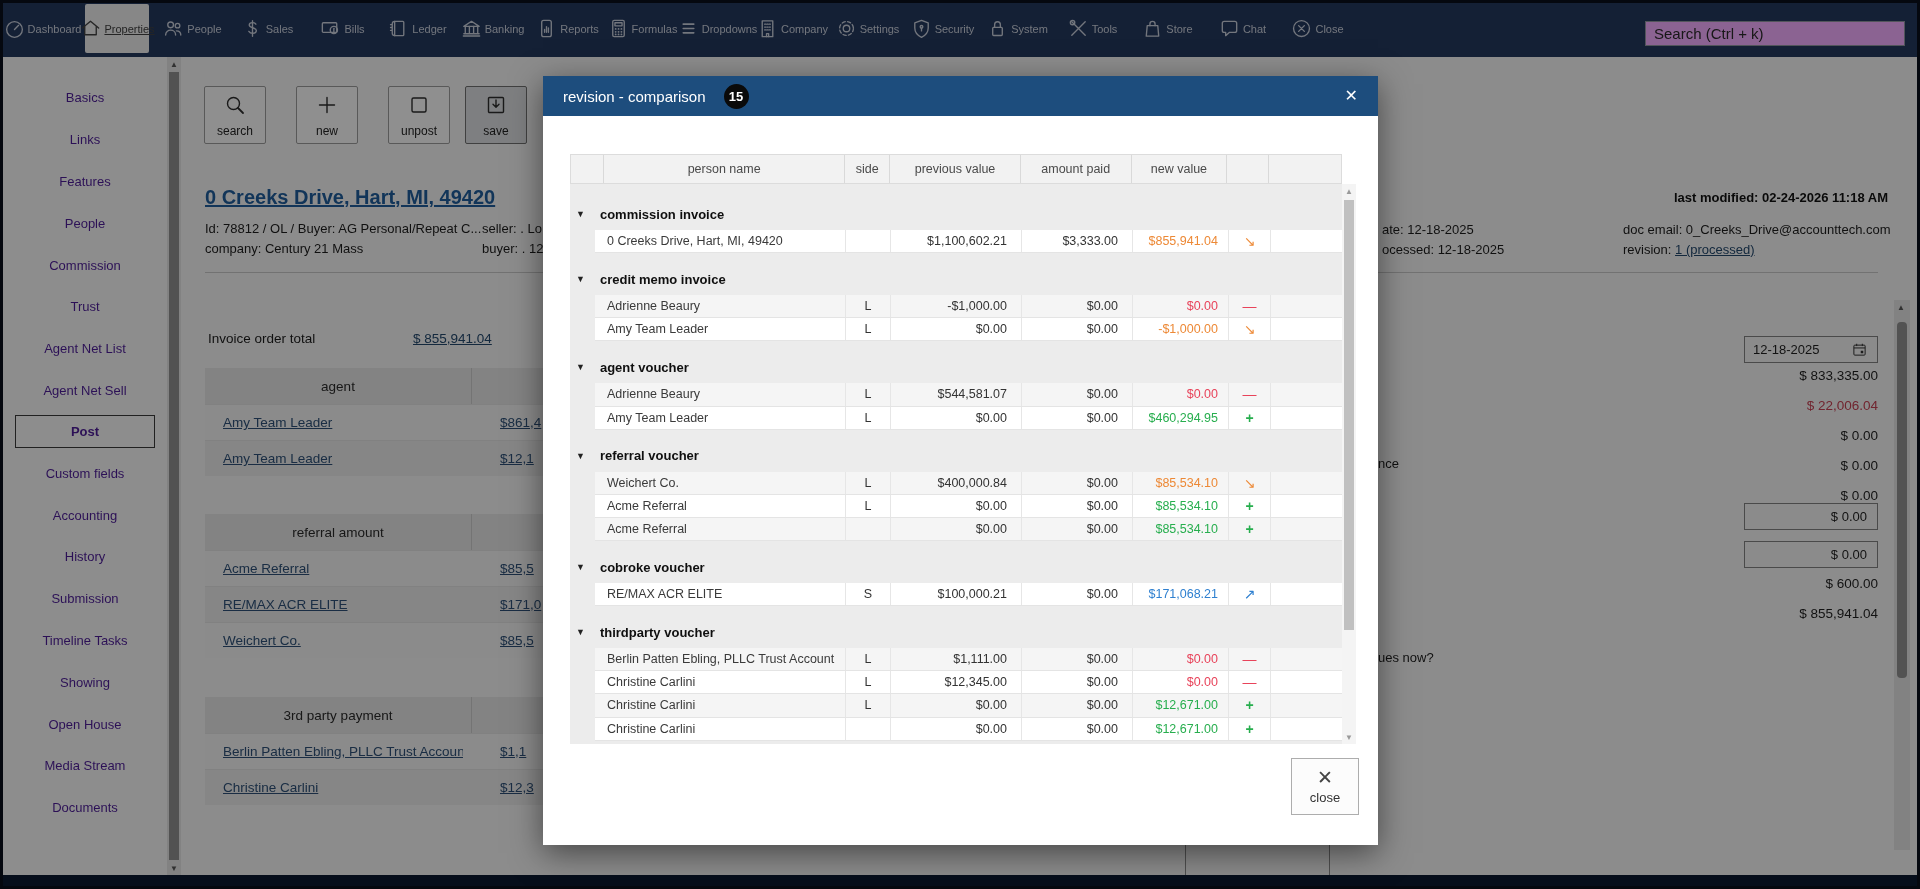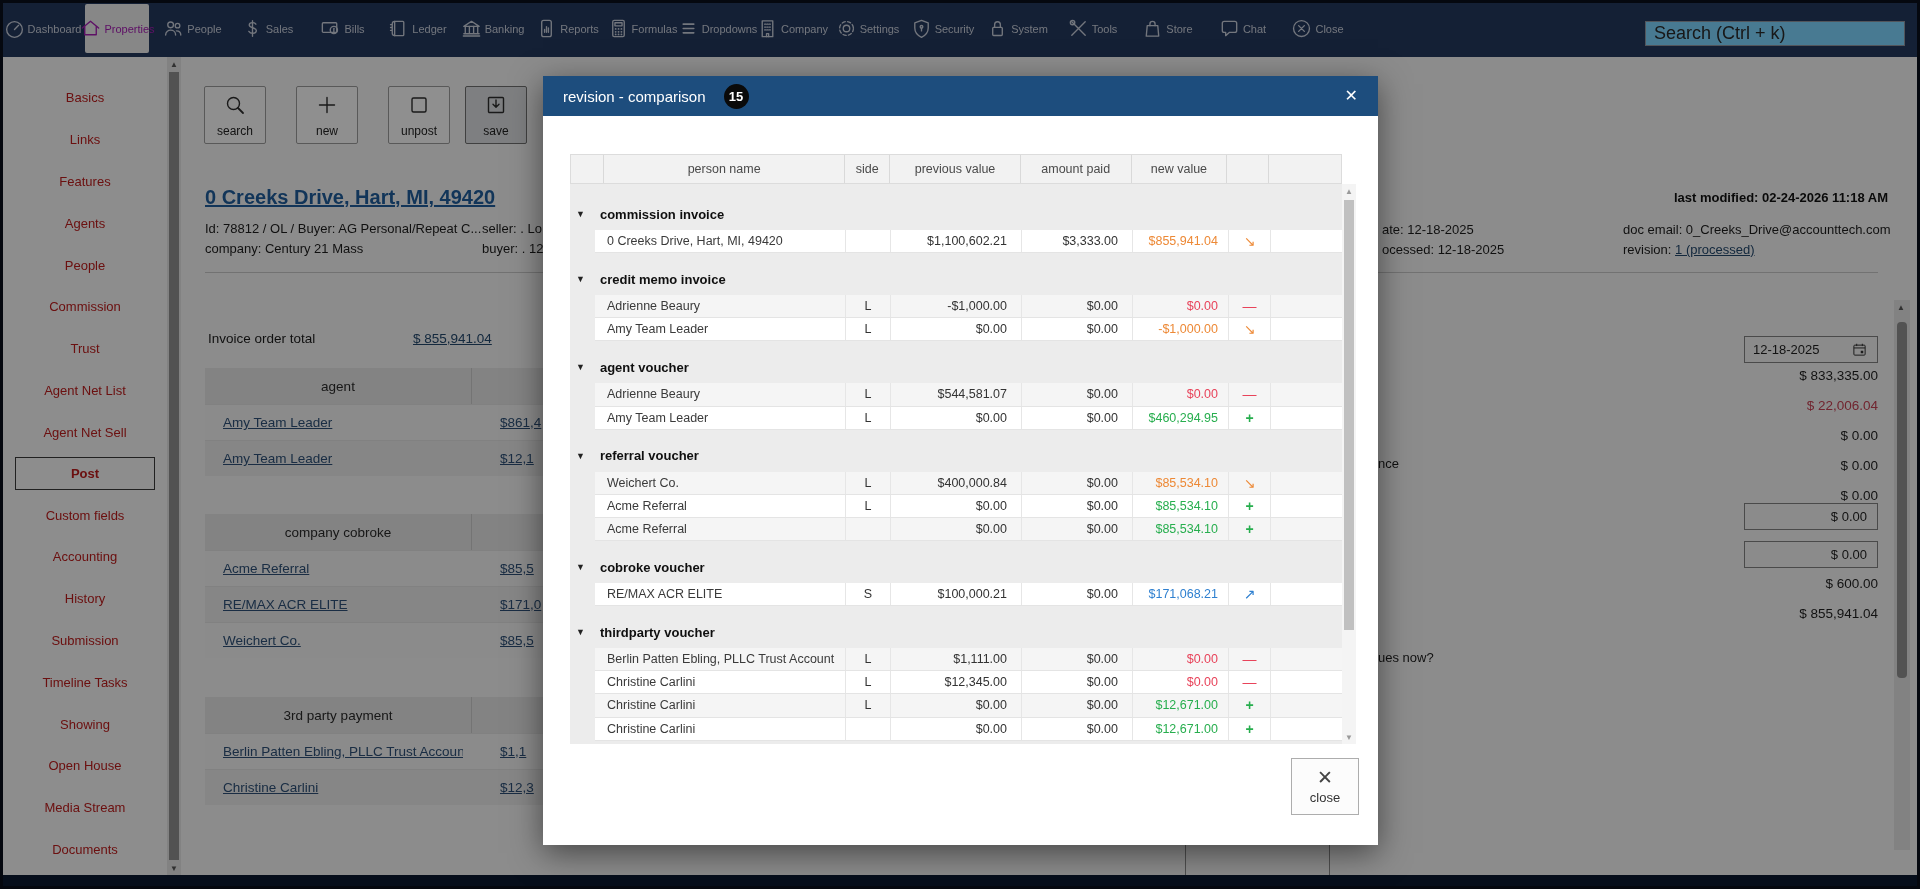--- a/index.html
+++ b/index.html
@@ -7,33 +7,33 @@
   .window{position:relative;width:1920px;height:889px;overflow:hidden;
     background:#f2f2f2;font-family:"Liberation Sans","DejaVu Sans",sans-serif;}
   .frame{position:absolute;inset:0;border:3px solid #05080f;z-index:150;pointer-events:none;}
   .bottom-strip{position:absolute;left:0;top:875px;width:1920px;height:14px;background:#0b1930;z-index:20;}
 
   
   .topnav{position:absolute;left:0;top:0;width:1920px;height:57px;background:#24385c;z-index:30;}
   .nav-items{display:flex;gap:11px;padding-left:10px;height:57px;align-items:center;}
   .nav-item{width:64px;height:49px;display:flex;flex-direction:row;align-items:center;justify-content:center;
     gap:2px;color:#c6ccd8;border-radius:2px;cursor:pointer;flex:0 0 auto;}
-  .nav-item.active{background:#e8e8e8;color:#a21caf;}
+  .nav-item.active{background:#e8e8e8;color:#404040;text-decoration:underline;}
   .nav-ic svg{width:23px;height:23px;display:block;}
   .nav-lb{font-size:11px;white-space:nowrap;}
-  .nav-search{position:absolute;right:15px;top:21px;width:260px;height:25px;background:#7dd3fc;
-    border:1px solid #8d939e;font-size:18px;color:#2a2a2a;padding:0 8px;outline:none;
+  .nav-search{position:absolute;right:15px;top:21px;width:260px;height:25px;background:#f0abfc;
+    border:1px solid #8d939e;font-size:15px;color:#2a2a2a;padding:0 8px;outline:none;
     font-family:inherit;}
   .nav-search::placeholder{color:#2a2a2a;opacity:1;}
 
   
   .sidebar{position:absolute;left:3px;top:57px;width:164px;height:818px;background:#f3f3f3;
     display:flex;flex-direction:column;padding-top:20px;z-index:10;}
   .side-item{height:41.8px;display:flex;align-items:center;justify-content:center;
-    font-size:13px;color:#b91c1c;cursor:pointer;flex:0 0 auto;text-align:right;}
+    font-size:13px;color:#4c1d95;cursor:pointer;flex:0 0 auto;text-align:right;}
   .side-item.active{height:33px;width:140px;align-self:center;border:1px solid #3a3a3a;
     font-weight:700;margin:4px 0;}
   .side-scroll{position:absolute;left:167px;top:57px;width:14px;height:818px;background:#e0e0e0;z-index:11;}
   .sb-up,.sb-dn{position:absolute;left:0;width:14px;height:14px;color:#555;font-size:8px;
     display:flex;align-items:center;justify-content:center;cursor:pointer;}
   .sb-up{top:0;} .sb-up::before{content:"▲";}
   .sb-dn{bottom:0;} .sb-dn::before{content:"▼";}
   .sb-thumb{position:absolute;left:2px;top:15px;bottom:15px;width:10px;background:#8e8e8e;cursor:pointer;}
 
   
@@ -306,21 +306,20 @@
           <span class="nav-lb">Close</span>
         </div>
       </div>
     <input class="nav-search" readonly="" placeholder="Search (Ctrl + k)" style="">
   </div>
 
   <div class="sidebar">
       <div class="side-item">Basics</div>
       <div class="side-item">Links</div>
       <div class="side-item">Features</div>
-      <div class="side-item">Agents</div>
       <div class="side-item">People</div>
       <div class="side-item">Commission</div>
       <div class="side-item">Trust</div>
       <div class="side-item">Agent Net List</div>
       <div class="side-item">Agent Net Sell</div>
       <div class="side-item active">Post</div>
       <div class="side-item">Custom fields</div>
       <div class="side-item">Accounting</div>
       <div class="side-item">History</div>
       <div class="side-item">Submission</div>
@@ -385,21 +384,21 @@
           <span class="lt-link">Amy Team Leader</span>
           <span class="lt-amt">$861,4</span>
         </div>
         <div class="lt-row alt">
           <span class="lt-link">Amy Team Leader</span>
           <span class="lt-amt">$12,1</span>
         </div>
       </div>
       <div class="ltable" style="top: 514px;">
         <div class="lt-head">
-          <div class="lt-h1">company cobroke</div>
+          <div class="lt-h1">referral amount</div>
           <div class="lt-h2">amoun</div>
         </div>
         <div class="lt-row">
           <span class="lt-link">Acme Referral</span>
           <span class="lt-amt">$85,5</span>
         </div>
         <div class="lt-row alt">
           <span class="lt-link">RE/MAX ACR ELITE</span>
           <span class="lt-amt">$171,0</span>
         </div>

